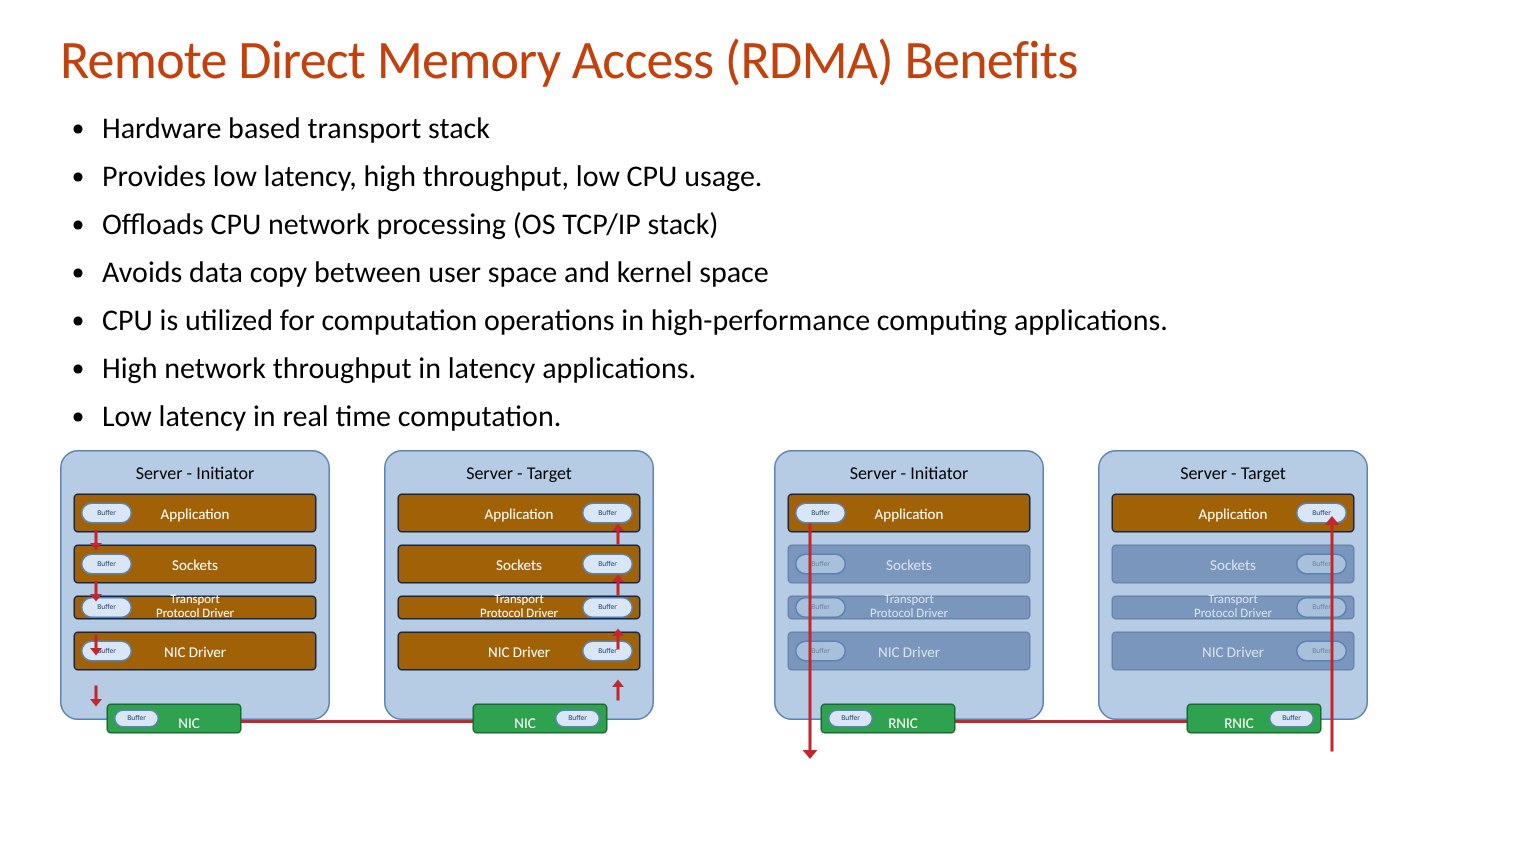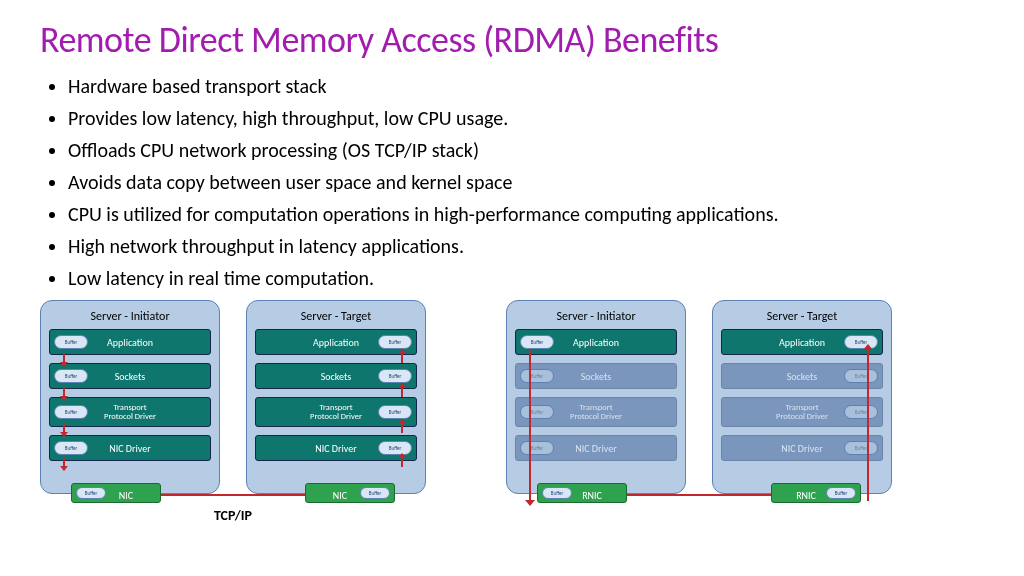--- a/index.html
+++ b/index.html
@@ -3,50 +3,50 @@
 <meta charset="utf-8">
 <style>
   * { box-sizing: border-box; margin: 0; padding: 0; }
   body {
     width: 1024px; height: 576px;
     background: #fff;
     font-family: Calibri, 'Segoe UI', Arial, sans-serif;
     padding: 18px 40px 0 40px;
     position: relative;
   }
-  .title { font-size: 36px; font-weight: 400; color: #a21caf; margin-bottom: 12px; letter-spacing: -0.5px; }
+  .title { font-size: 36px; font-weight: 400; color: #c2410c; margin-bottom: 12px; letter-spacing: -0.5px; }
   .bullets { list-style: disc; margin-left: 28px; font-size: 20px; color: #000; }
   .bullets li { margin-bottom: 7px; line-height: 1.25; }
 
   .diagrams { position: absolute; left: 40px; right: 40px; top: 300px; display: flex; gap: 80px; }
-  .pair { display: flex; gap: 26px; position: relative; }
+  .pair { display: flex; gap: 36px; position: relative; }
 
   .server {
     width: 180px;
     background: #b5cce4;
     border: 1.5px solid #5b82b2;
     border-radius: 12px;
     padding: 6px 8px 24px 8px;
     position: relative;
   }
   .srv-title { text-align: center; font-size: 12px; color: #000; margin: 2px 0 6px 0; }
 
   .layer {
-    background: #0f766e;
+    background: #a16207;
     color: #fff;
     font-size: 10px;
     text-align: center;
     border-radius: 3px;
     height: 26px;
     display: flex; align-items: center; justify-content: center;
     position: relative;
     margin-bottom: 8px;
     border: 1px solid #14264a;
   }
-  .layer.tall { height: 30px; }
+  .layer.tall { height: 16px; }
   .layer.faded { background: #7a96bd; border-color: #6a85a8; color: #d8e2ef; }
 
   .pill {
     position: absolute;
     width: 34px; height: 14px;
     background: #d8e6f5;
     border: 1px solid #5b82b2;
     border-radius: 7px;
     font-size: 5px; color: #2a4a77;
     display: flex; align-items: center; justify-content: center;
@@ -191,21 +191,20 @@
       </div>
       <div class="arrow-col right">
         <div class="sarrow up" style="top:22px;"></div>
         <div class="sarrow up" style="top:56px;"></div>
         <div class="sarrow up" style="top:92px;"></div>
         <div class="sarrow up" style="top:126px;"></div>
       </div>
     </div>
 
     <div class="hlink" style="left:75px; right:75px;"></div>
-    <div class="proto-label">TCP/IP</div>
   </div>
 
   <div class="pair">
 
     <div class="server">
       <div class="srv-title">Server - Initiator</div>
       <div class="layer">
         <span class="pill left">Buffer</span>
         <span>Application</span>
       </div>

